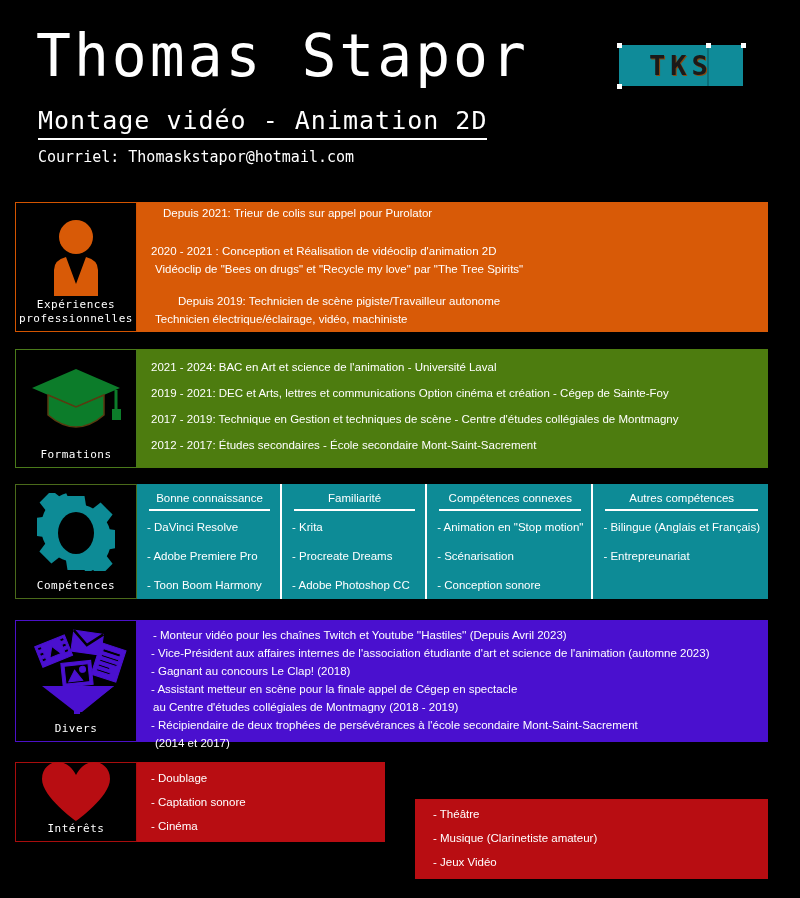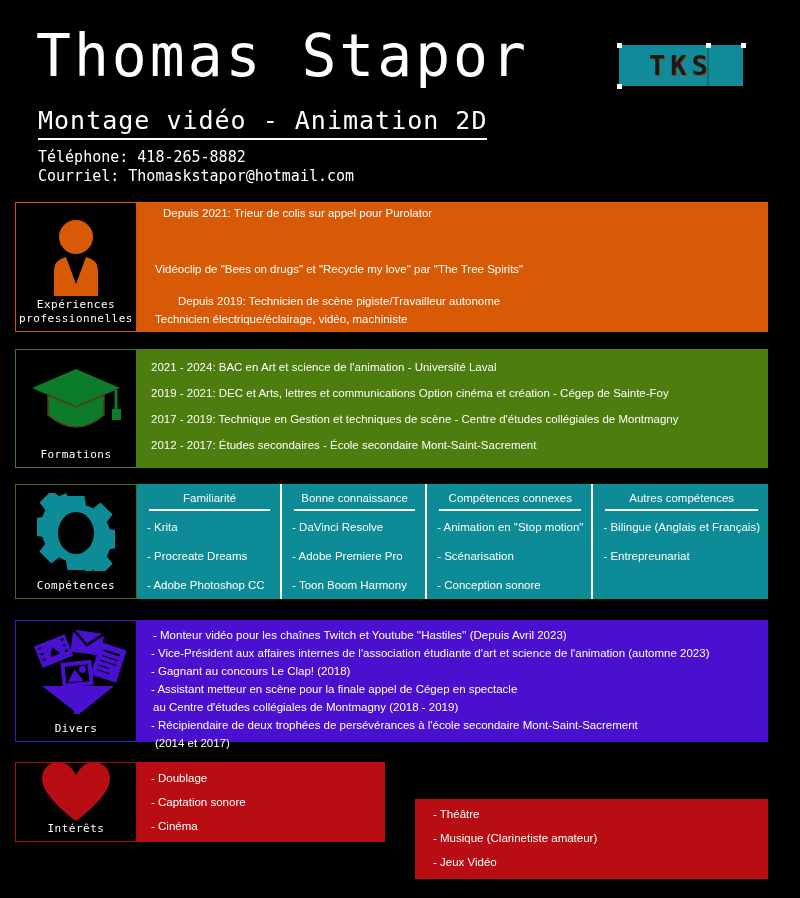--- a/index.html
+++ b/index.html
@@ -244,21 +244,20 @@
       <span class="logo-text">TKS</span>
       <span class="logo-divider d1"></span>
     </div>
     <span class="logo-handle lh-tl"></span>
     <span class="logo-handle lh-tm"></span>
     <span class="logo-handle lh-tr"></span>
     <span class="logo-handle lh-bl"></span>
 
     <div class="subtitle">Montage vidéo - Animation 2D</div>
     <div class="contact">
-      <div>Téléphone: 418-265-8882</div>
       <div>Courriel: Thomaskstapor@hotmail.com</div>
     </div>
   </div>
 
   <div class="section" id="sec-exp">
     <div class="icon-box">
       <div class="icon-art">
         <svg width="80" height="78" viewBox="0 0 80 78">
           <circle cx="40" cy="19" r="17" fill="#d85a07"></circle>
           <path d="M18 78 L18 52 Q18 42 30 39 L40 66 L50 39 Q62 42 62 52 L62 78 Z" fill="#d85a07"></path>
@@ -266,20 +265,21 @@
           <rect x="44" y="55" width="16" height="4" fill="#d85a07"></rect>
         </svg>
       </div>
       <div class="icon-label">
         <div>Expériences</div>
         <div>professionnelles</div>
       </div>
     </div>
     <div class="body-box">
       <div class="exp-line exp-l1">Depuis 2021: Trieur de colis sur appel pour Purolator</div>
+      <div class="exp-line exp-l2">2020 - 2021 : Conception et Réalisation de vidéoclip d'animation 2D</div>
       <div class="exp-line exp-l3">Vidéoclip de "Bees on drugs" et "Recycle my love" par "The Tree Spirits"</div>
       <div class="exp-line exp-l4">Depuis 2019: Technicien de scène pigiste/Travailleur autonome</div>
       <div class="exp-line exp-l5">Technicien électrique/éclairage, vidéo, machiniste</div>
     </div>
   </div>
 
   <div class="section" id="sec-form">
     <div class="icon-box">
       <div class="icon-art">
         <svg width="96" height="72" viewBox="0 0 96 72">
@@ -306,31 +306,31 @@
           <path fill="#0d8b96" d="M30.5 2 h17 l1.5 9.5 a28 28 0 0 1 7 2.9 l7.6-5.8 l12 12 l-5.8 7.6 a28 28 0 0 1 2.9 7 l9.5 1.5 v17 l-9.5 1.5 a28 28 0 0 1-2.9 7 l5.8 7.6 l-12 12 l-7.6-5.8 a28 28 0 0 1-7 2.9 L47.5 76 h-17 L29 66.5 a28 28 0 0 1-7-2.9 l-7.6 5.8 l-12-12 l5.8-7.6 a28 28 0 0 1-2.9-7 L-4 41.5 v-17 l9.5-1.5 a28 28 0 0 1 2.9-7 L2.6 8.4 l12-12 l7.6 5.8 a28 28 0 0 1 7-2.9 Z" transform="translate(0,1)"></path>
           <ellipse cx="39" cy="40" rx="18" ry="21" fill="#000000"></ellipse>
         </svg>
       </div>
       <div class="icon-label">Compétences</div>
     </div>
     <div class="body-box">
       <div class="skill-grid">
 
         <div class="skill-col">
+          <div class="skill-head">Bonne connaissance</div>
+          <div class="skill-item">- DaVinci Resolve</div>
+          <div class="skill-item">- Adobe Premiere Pro</div>
+          <div class="skill-item">- Toon Boom Harmony</div>
+        </div>
+
+        <div class="skill-col">
           <div class="skill-head">Familiarité</div>
           <div class="skill-item">- Krita</div>
           <div class="skill-item">- Procreate Dreams</div>
           <div class="skill-item">- Adobe Photoshop CC</div>
-        </div>
-
-        <div class="skill-col">
-          <div class="skill-head">Bonne connaissance</div>
-          <div class="skill-item">- DaVinci Resolve</div>
-          <div class="skill-item">- Adobe Premiere Pro</div>
-          <div class="skill-item">- Toon Boom Harmony</div>
         </div>
 
         <div class="skill-col">
           <div class="skill-head">Compétences connexes</div>
           <div class="skill-item">- Animation en "Stop motion"</div>
           <div class="skill-item">- Scénarisation</div>
           <div class="skill-item">- Conception sonore</div>
         </div>
 
         <div class="skill-col">

